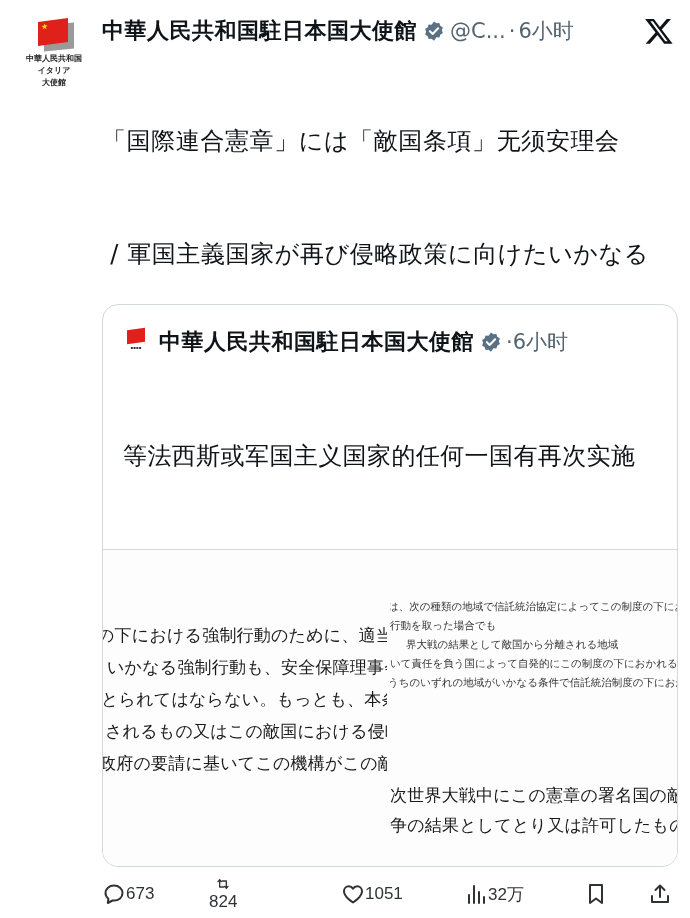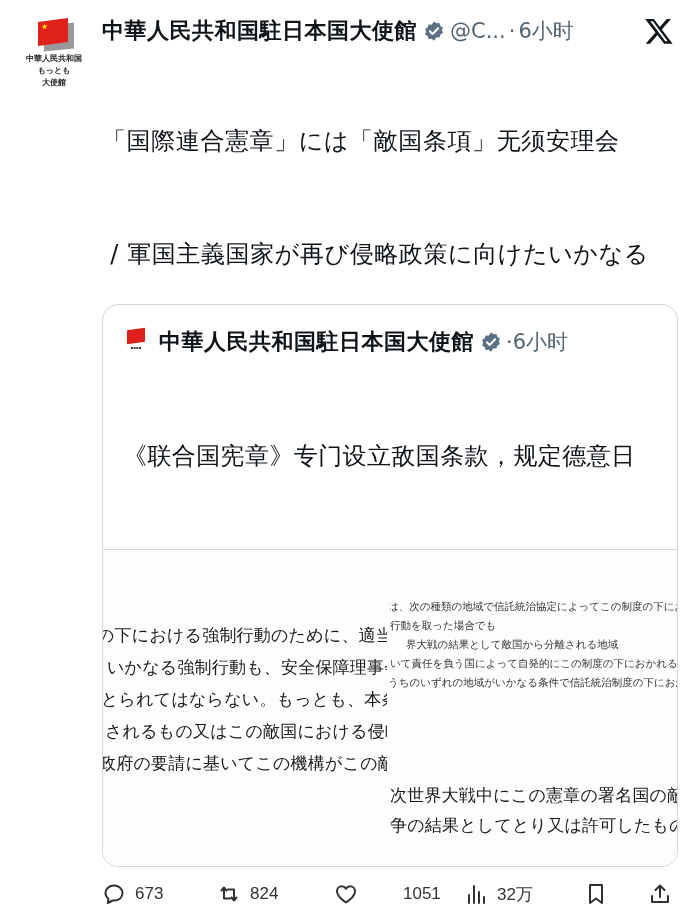--- a/index.html
+++ b/index.html
@@ -50,34 +50,34 @@
     .q-media { position: absolute; left: 0; top: 244px; width: 574px; height: 317px; border-top: 1px solid #d8d8d8; background: #fdfdfe; overflow: hidden; }
     .media-left { position: absolute; left: 0; top: 0; width: 284px; height: 317px; overflow: hidden; }
     .media-right { position: absolute; left: 287px; top: 0; width: 287px; height: 317px; overflow: hidden; }
     .scan-line { position: absolute; white-space: nowrap; color: #1a1a1a; font-family: "DejaVu Sans", sans-serif; }
     .big-line { font-size: 17px; letter-spacing: 0.2px; }
     .small-line { font-size: 10.5px; letter-spacing: 0px; color: #333; }
 
     .actions { position: absolute; left: 102px; top: 876px; width: 570px; height: 36px; }
     .action { position: absolute; top: 0; height: 36px; display: flex; align-items: center; }
     .action svg { width: 24px; height: 24px; }
-    .action .count { font-size: 17px; color: #2f3336; margin-left: 9px; font-family: "Liberation Sans", sans-serif; }
+    .action .count { font-size: 17px; color: #2f3336; font-family: "Liberation Sans", sans-serif; }
   </style>
 </head>
 <body>
 
 <div class="avatar">
   <div class="flag-wrap">
     <div class="flag-shadow"></div>
     <div class="flag">
         <span class="star">★</span>
       </div>
   </div>
   <div class="avatar-text">中華人民共和国</div>
-  <div class="avatar-text">もっとも</div>
+  <div class="avatar-text">イタリア</div>
   <div class="avatar-text">大使館</div>
 </div>
 
 <div class="header">
   <span class="author-name">中華人民共和国駐日本国大使館</span>
   <svg class="verified" viewBox="0 0 24 24">
     <path fill="#5b7083" d="M12 1.5l2.6 2.1 3.3-.4.9 3.2 2.9 1.7-1.1 3.1 1.1 3.1-2.9 1.7-.9 3.2-3.3-.4L12 22.5l-2.6-2.1-3.3.4-.9-3.2-2.9-1.7 1.1-3.1-1.1-3.1 2.9-1.7.9-3.2 3.3.4z"></path>
     <path d="M7.5 12.2l3 3 6-6.2" stroke="#fff" stroke-width="2.2" fill="none" stroke-linecap="round" stroke-linejoin="round"></path>
   </svg>
   <span class="handle">@C...</span>
@@ -106,21 +106,20 @@
     <span class="q-name">中華人民共和国駐日本国大使館</span>
     <svg class="q-verified" viewBox="0 0 24 24">
       <path fill="#5b7083" d="M12 1.5l2.6 2.1 3.3-.4.9 3.2 2.9 1.7-1.1 3.1 1.1 3.1-2.9 1.7-.9 3.2-3.3-.4L12 22.5l-2.6-2.1-3.3.4-.9-3.2-2.9-1.7 1.1-3.1-1.1-3.1 2.9-1.7.9-3.2 3.3.4z"></path>
       <path d="M7.5 12.2l3 3 6-6.2" stroke="#fff" stroke-width="2.2" fill="none" stroke-linecap="round" stroke-linejoin="round"></path>
     </svg>
     <span class="q-dot">·</span>
     <span class="q-time">6小时</span>
   </div>
 
   <div class="q-text">
-    <div>《联合国宪章》专门设立敌国条款，规定德意日</div>
     <div>等法西斯或军国主义国家的任何一国有再次实施</div>
     <div>侵略政策的任何步骤，中法苏英美等联合国创始</div>
     <div>成员国有权对其直接实施军事行动，无须安理会</div>
     
   </div>
 
   <div class="q-media">
     <div class="media-left">
       <div class="scan-line big-line" style="left:-6px; top:74px;">の下における強制行動のために、適当な</div>
       <div class="scan-line big-line" style="left:4px; top:106px;">いかなる強制行動も、安全保障理事会</div>
@@ -140,27 +139,27 @@
   </div>
 </div>
 
 <div class="actions">
   <div class="action" style="left:0;">
     <svg viewBox="0 0 24 24">
       <path d="M12 3.5c-4.9 0-8.5 3.3-8.5 7.6 0 2.3 1.1 4.3 2.9 5.7L5.8 21l4.7-2.5c.5.1 1 .1 1.5.1 4.9 0 8.5-3.3 8.5-7.6S16.9 3.5 12 3.5z" fill="none" stroke="#2f3336" stroke-width="2" stroke-linejoin="round"></path>
     </svg>
     <span class="count">673</span>
   </div>
-  <div class="action" style="left:115px;">
+  <div class="action" style="left:107px;flex-direction:column;">
     <svg viewBox="0 0 24 24">
       <path d="M4.5 8.5L7 5.5l2.5 3M7 6v10.5h6M19.5 15.5L17 18.5l-2.5-3M17 18V7.5h-6" fill="none" stroke="#2f3336" stroke-width="2" stroke-linecap="round" stroke-linejoin="round"></path>
     </svg>
     <span class="count">824</span>
   </div>
-  <div class="action" style="left:232px;gap:36px;">
+  <div class="action" style="left:239px;">
     <svg viewBox="0 0 24 24">
       <path d="M12 20.5S3 15 3 9.2C3 6.3 5.2 4.2 7.8 4.2c1.8 0 3.3 1 4.2 2.4.9-1.4 2.4-2.4 4.2-2.4 2.6 0 4.8 2.1 4.8 5 0 5.8-9 11.3-9 11.3z" fill="none" stroke="#2f3336" stroke-width="2" stroke-linejoin="round"></path>
     </svg>
     <span class="count">1051</span>
   </div>
   <div class="action" style="left:362px;justify-content:center;">
     <svg viewBox="0 0 24 24">
       <path d="M5 21V13M10 21V4M15 21V10M20 21V15" stroke="#2f3336" stroke-width="2" stroke-linecap="round"></path>
     </svg>
     <span class="count">32万</span>

